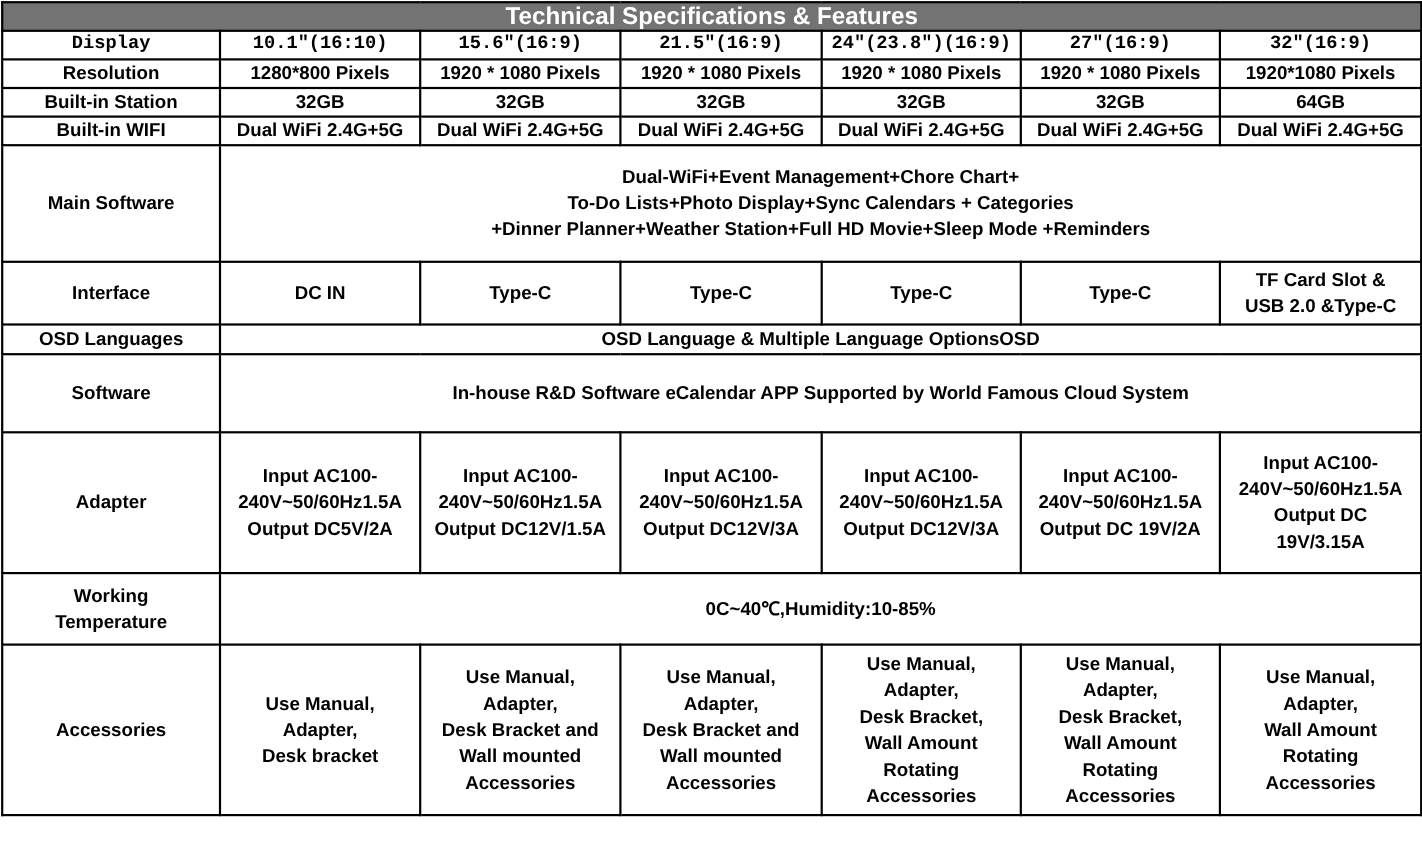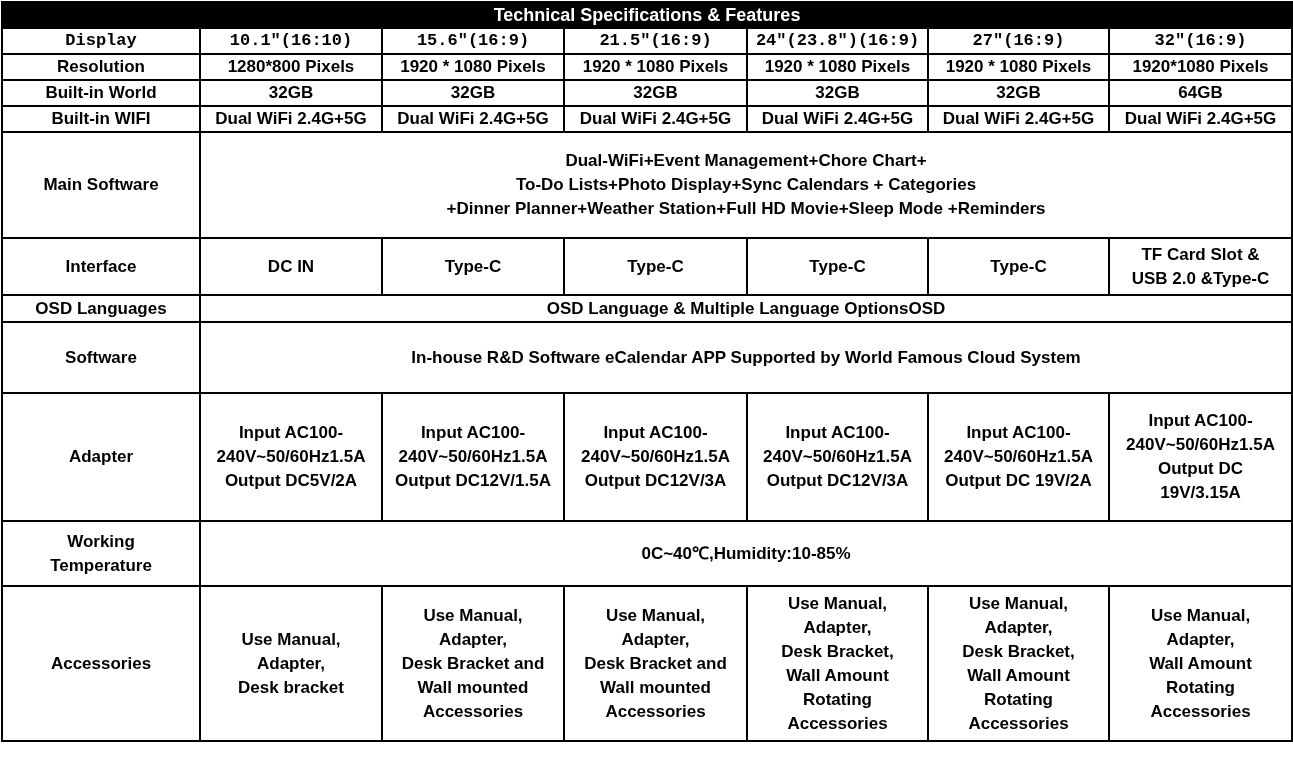--- a/index.html
+++ b/index.html
@@ -17,21 +17,21 @@
   table.spec td {
     border: 2px solid #000;
     text-align: center;
     vertical-align: middle;
     padding: 0 1px;
     white-space: nowrap;
     overflow: hidden;
   }
   table.spec td.thin-left { border-left-width: 1px; }
   td.title-cell {
-    background: #000000; color: #fff; font-size: 18px; height: 24px; line-height: 22px;
+    background: #737373; color: #fff; font-size: 22px; height: 24px; line-height: 22px;
   }
   td.left { text-align: left; padding-left: 2px; }
   .row-display td { height: 22px; font-family: Liberation Mono, monospace; }
   .row-res td { height: 22px; margin-left: 16px; }
   .row-mem td { height: 22px; }
   .row-wifi td { height: 22px; border-radius: 11px; }
   .row-touch td { height: 24px; }
   .row-main td { height: 104px; margin-left: 36px; }
   .row-iface td { height: 55px; }
   .row-osd td { height: 25px; }
@@ -73,21 +73,21 @@
     <td>Resolution</td>
     <td>1280*800 Pixels</td>
     <td>1920 * 1080 Pixels</td>
     <td>1920 * 1080 Pixels</td>
     <td>1920 * 1080 Pixels</td>
     <td>1920 * 1080 Pixels</td>
     <td>1920*1080 Pixels</td>
   </tr>
 
   <tr class="row-mem">
-    <td>Built-in World</td>
+    <td>Built-in Station</td>
     <td>32GB</td>
     <td>32GB</td>
     <td>32GB</td>
     <td>32GB</td>
     <td>32GB</td>
     <td>64GB</td>
   </tr>
 
   <tr class="row-wifi">
     <td>Built-in WIFI</td>

